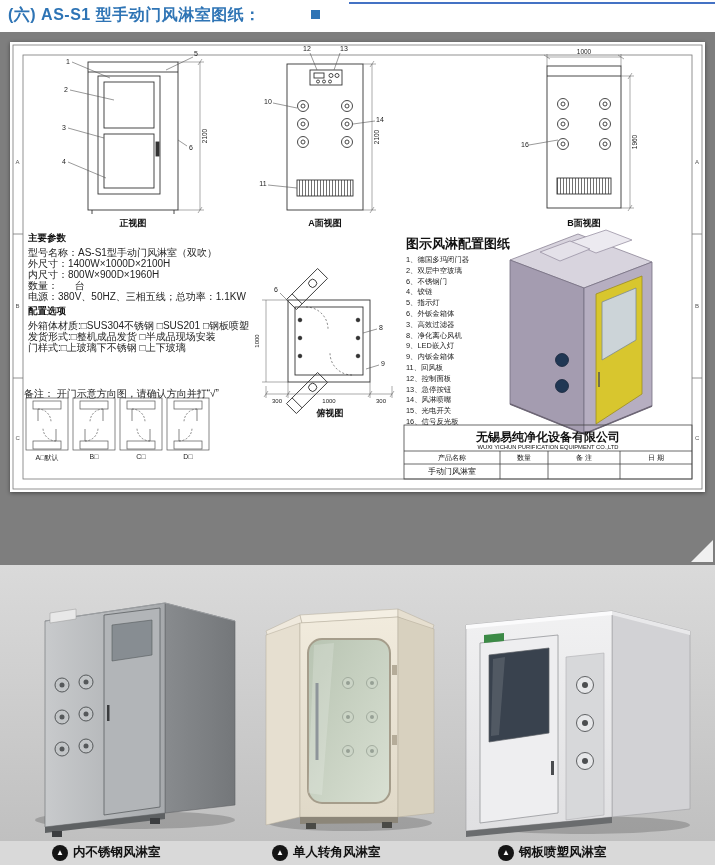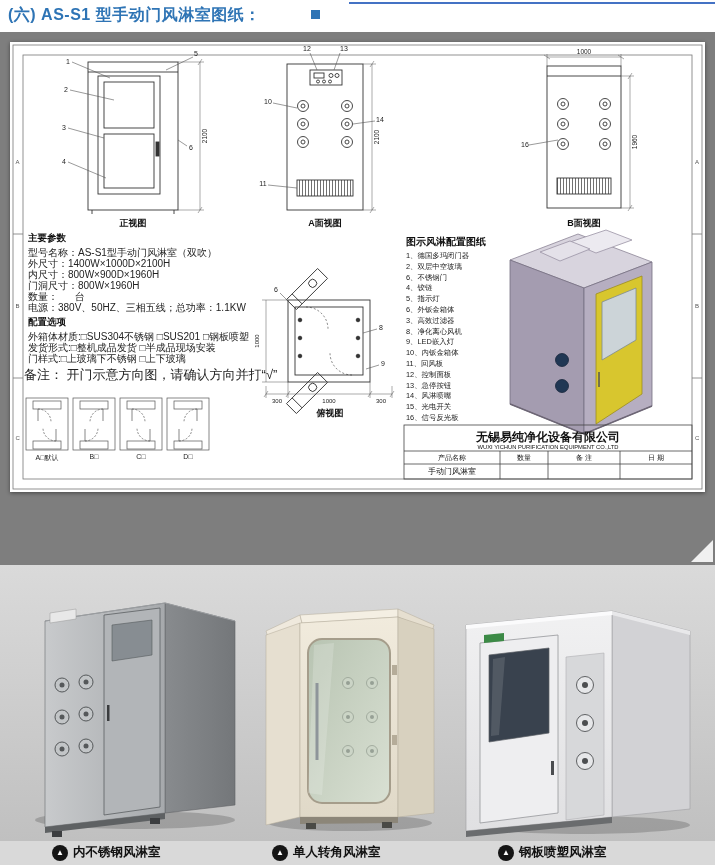--- a/index.html
+++ b/index.html
@@ -18,21 +18,21 @@
   
   .doc-body { position:absolute; top:32px; left:0; width:715px; height:593px; background:#7e7e7e; }
 
   .sheet { position:absolute; top:10px; left:10px; width:695px; height:450px; background:#fff; box-shadow:0 1px 4px rgba(0,0,0,.45); }
   .sheet-art { position:absolute; top:0; left:0; width:695px; height:450px; }
 
   .txt { position:absolute; color:#1a1a1a; }
   .params { left:18px; top:190px; width:252px; }
   .blk-head { font-size:9.5px; font-weight:bold; color:#111; margin-bottom:2px; }
   .pline { font-size:10px; line-height:11px; white-space:pre; color:#222; }
-  .note { left:14px; top:324px; font-size:13px; color:#222; white-space:pre; }
+  .note { left:14px; top:345px; font-size:10px; color:#222; white-space:pre; }
   .cfg-list { left:396px; top:193px; width:150px; }
   .cfg-item { font-size:7.4px; line-height:10.8px; white-space:pre; color:#222; }
   .door-label { position:absolute; top:411px; width:42px; text-align:center; font-size:7px; color:#222; }
 
   .page-curl { position:absolute; right:2px; top:508px; width:0; height:0;
                border-left:22px solid transparent; border-bottom:22px solid #f0f0f0; }
 
   .photo-band { position:absolute; top:533px; left:0; width:715px; height:276px; }
   .photo-band svg { width:715px; height:276px; display:block; }
 
@@ -306,43 +306,42 @@
             <text x="442" y="432" font-size="8">手动门风淋室</text>
           </g>
         </g>
       </svg>
 
       <div class="txt params">
         <div class="blk-head">主要参数</div>
         <div class="pline">型号名称：AS-S1型手动门风淋室（双吹）</div>
         <div class="pline">外尺寸：1400W×1000D×2100H</div>
         <div class="pline">内尺寸：800W×900D×1960H</div>
-        <div class="pline">门洞尺寸：800W×1960H</div>
         <div class="pline">数量：      台</div>
         <div class="pline">电源：380V、50HZ、三相五线；总功率：1.1KW</div>
         <div class="blk-head" style="margin-top:3px">配置选项</div>
         <div class="pline">外箱体材质:□SUS304不锈钢 □SUS201 □钢板喷塑</div>
         <div class="pline">发货形式:□整机成品发货 □半成品现场安装</div>
         <div class="pline">门样式:□上玻璃下不锈钢 □上下玻璃</div>
       </div>
 
       <div class="txt note">备注： 开门示意方向图，请确认方向并打“√”</div>
 
       <div class="txt cfg-list">
-        <div class="blk-head" style="font-size:10px">图示风淋配置图纸</div>
+        <div class="blk-head" style="font-size:13px">图示风淋配置图纸</div>
         <div class="cfg-item">1、德国多玛闭门器</div>
         <div class="cfg-item">2、双层中空玻璃</div>
         <div class="cfg-item">6、不锈钢门</div>
         <div class="cfg-item">4、铰链</div>
         <div class="cfg-item">5、指示灯</div>
         <div class="cfg-item">6、外钣金箱体</div>
         <div class="cfg-item">3、高效过滤器</div>
         <div class="cfg-item">8、净化离心风机</div>
         <div class="cfg-item">9、LED嵌入灯</div>
-        <div class="cfg-item">10、内钣金箱体</div>
+        <div class="cfg-item">9、内钣金箱体</div>
         <div class="cfg-item">11、回风板</div>
         <div class="cfg-item">12、控制面板</div>
         <div class="cfg-item">13、急停按钮</div>
         <div class="cfg-item">14、风淋喷嘴</div>
         <div class="cfg-item">15、光电开关</div>
         <div class="cfg-item">16、信号反光板</div>
       </div>
 
       <div class="door-label" style="left:16px">A□默认</div>
       <div class="door-label" style="left:63px">B□</div>

